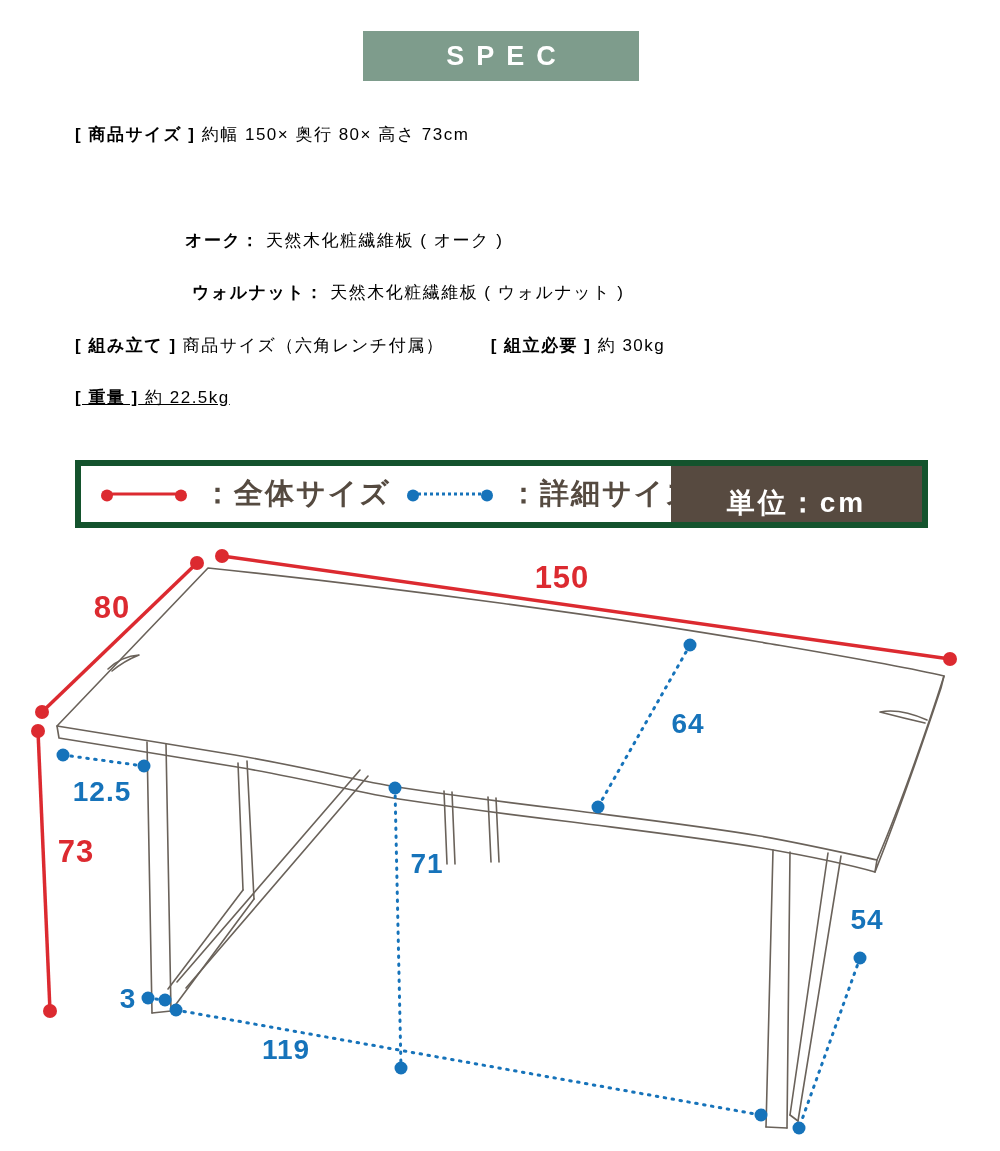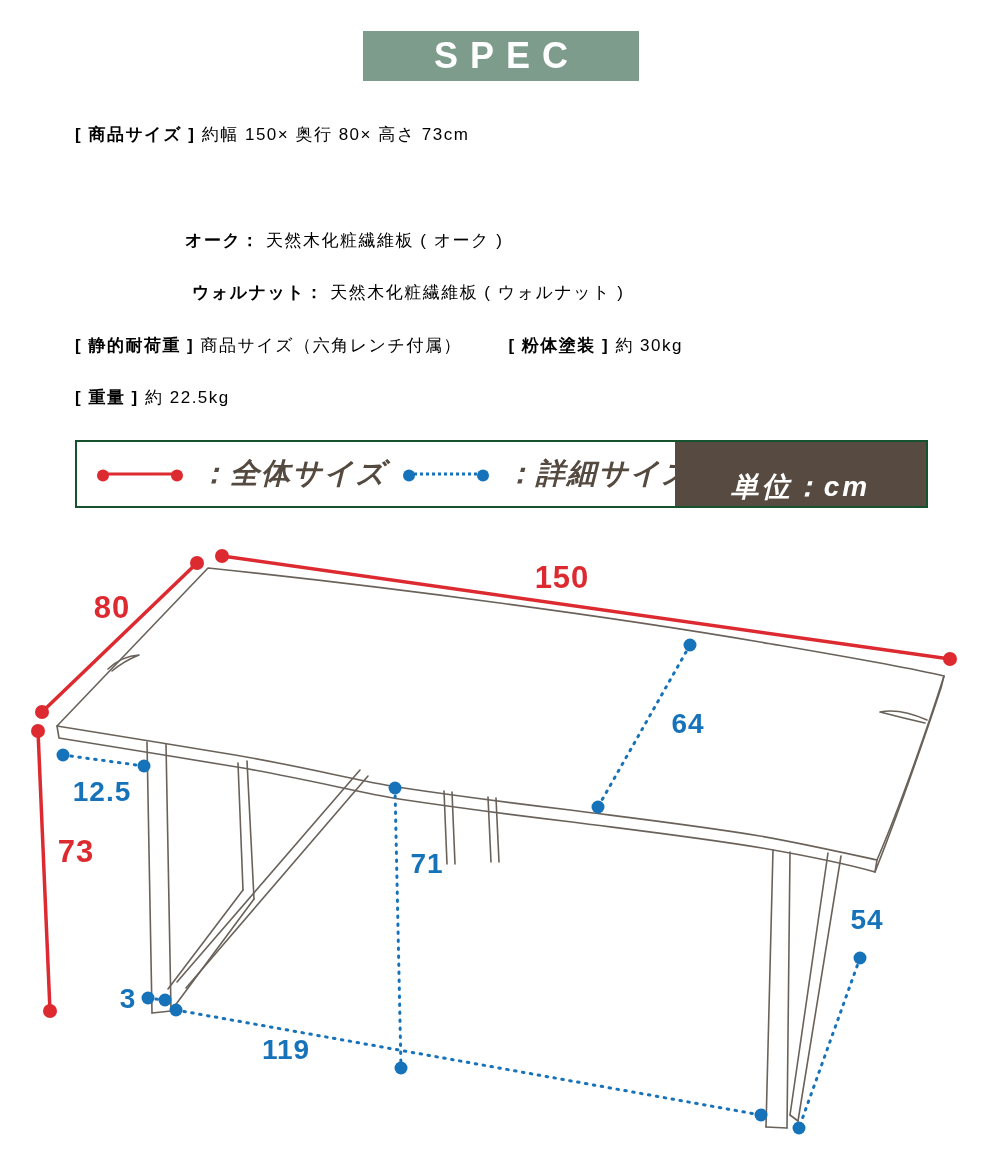--- a/index.html
+++ b/index.html
@@ -2,37 +2,37 @@
 <html><head>
 <meta charset="utf-8">
 <style>
   html,body{margin:0;padding:0;background:#ffffff;}
   .page{position:relative;width:1000px;height:1151px;background:#ffffff;overflow:hidden;
         font-family:"Liberation Sans","DejaVu Sans",sans-serif;color:#554a40;}
 
   
   .spec-header{position:absolute;left:363px;top:31px;width:276px;height:50px;
     background:#7e9c8c;display:flex;align-items:center;justify-content:center;}
-  .spec-header span{color:#ffffff;font-size:36px;font-weight:bold;letter-spacing:12px;padding-left:12px;}
+  .spec-header span{color:#ffffff;font-size:27px;font-weight:bold;letter-spacing:12px;padding-left:12px;}
 
   
   .row{position:absolute;font-size:17px;letter-spacing:1.5px;white-space:nowrap;color:#000000;}
   .row .b{font-weight:bold;}
   .row .v{font-weight:normal;}
   .row .gap{display:inline-block;width:34px;}
   .r1{left:75px;top:123px;}
   .r2{left:75px;top:181px;}
   .r3{left:185px;top:229px;}
   .r4{left:192px;top:281px;}
   .r5{left:75px;top:334px;}
-  .r6{left:75px;top:386px;}
-
-  
-  .legend{position:absolute;left:75px;top:440px;width:853px;height:68px;
-    border:2px solid #14532d;background:#ffffff;box-sizing:border-box;font-style:italic;}
+  .r6{left:75px;top:386px;text-decoration:underline;}
+
+  
+  .legend{position:absolute;left:75px;top:460px;width:853px;height:68px;
+    border:6px solid #14532d;background:#ffffff;box-sizing:border-box;}
   .legend-label{position:absolute;top:50%;transform:translateY(-50%);
     font-size:29px;font-weight:bold;letter-spacing:2px;color:#554a40;white-space:nowrap;}
   .lg-line{position:absolute;top:50%;transform:translateY(-50%);height:0;}
   .lg-red{left:24px;width:78px;border-top:3.5px solid #dc2a30;}
   .lg-blue{left:330px;width:78px;border-top:3.5px dotted #1673ba;}
   .lg-line i{position:absolute;top:50%;width:12px;height:12px;border-radius:50%;transform:translateY(-50%);}
   .lg-red i{background:#dc2a30;}
   .lg-blue i{background:#1673ba;}
   .lg-line i.l{left:-4px;} .lg-line i.r{right:-4px;}
   .lab-overall{left:122px;}
@@ -68,24 +68,24 @@
   </div>
   <div class="row r3">
     <span class="b">オーク：</span>
     <span class="v">天然木化粧繊維板 ( オーク )</span>
   </div>
   <div class="row r4">
     <span class="b">ウォルナット：</span>
     <span class="v">天然木化粧繊維板 ( ウォルナット )</span>
   </div>
   <div class="row r5">
-    <span class="b">[ 静的耐荷重 ]</span>
+    <span class="b">[ 組み立て ]</span>
     <span class="v">商品サイズ（六角レンチ付属）</span>
     <span class="gap"></span>
-    <span class="b">[ 粉体塗装 ]</span>
+    <span class="b">[ 組立必要 ]</span>
     <span class="v">約 30kg</span>
   </div>
   <div class="row r6">
     <span class="b">[ 重量 ]</span>
     <span class="v">約 22.5kg</span>
   </div>
 
   <div class="legend">
     <div class="lg-line lg-red">
         <i class="l"></i>

